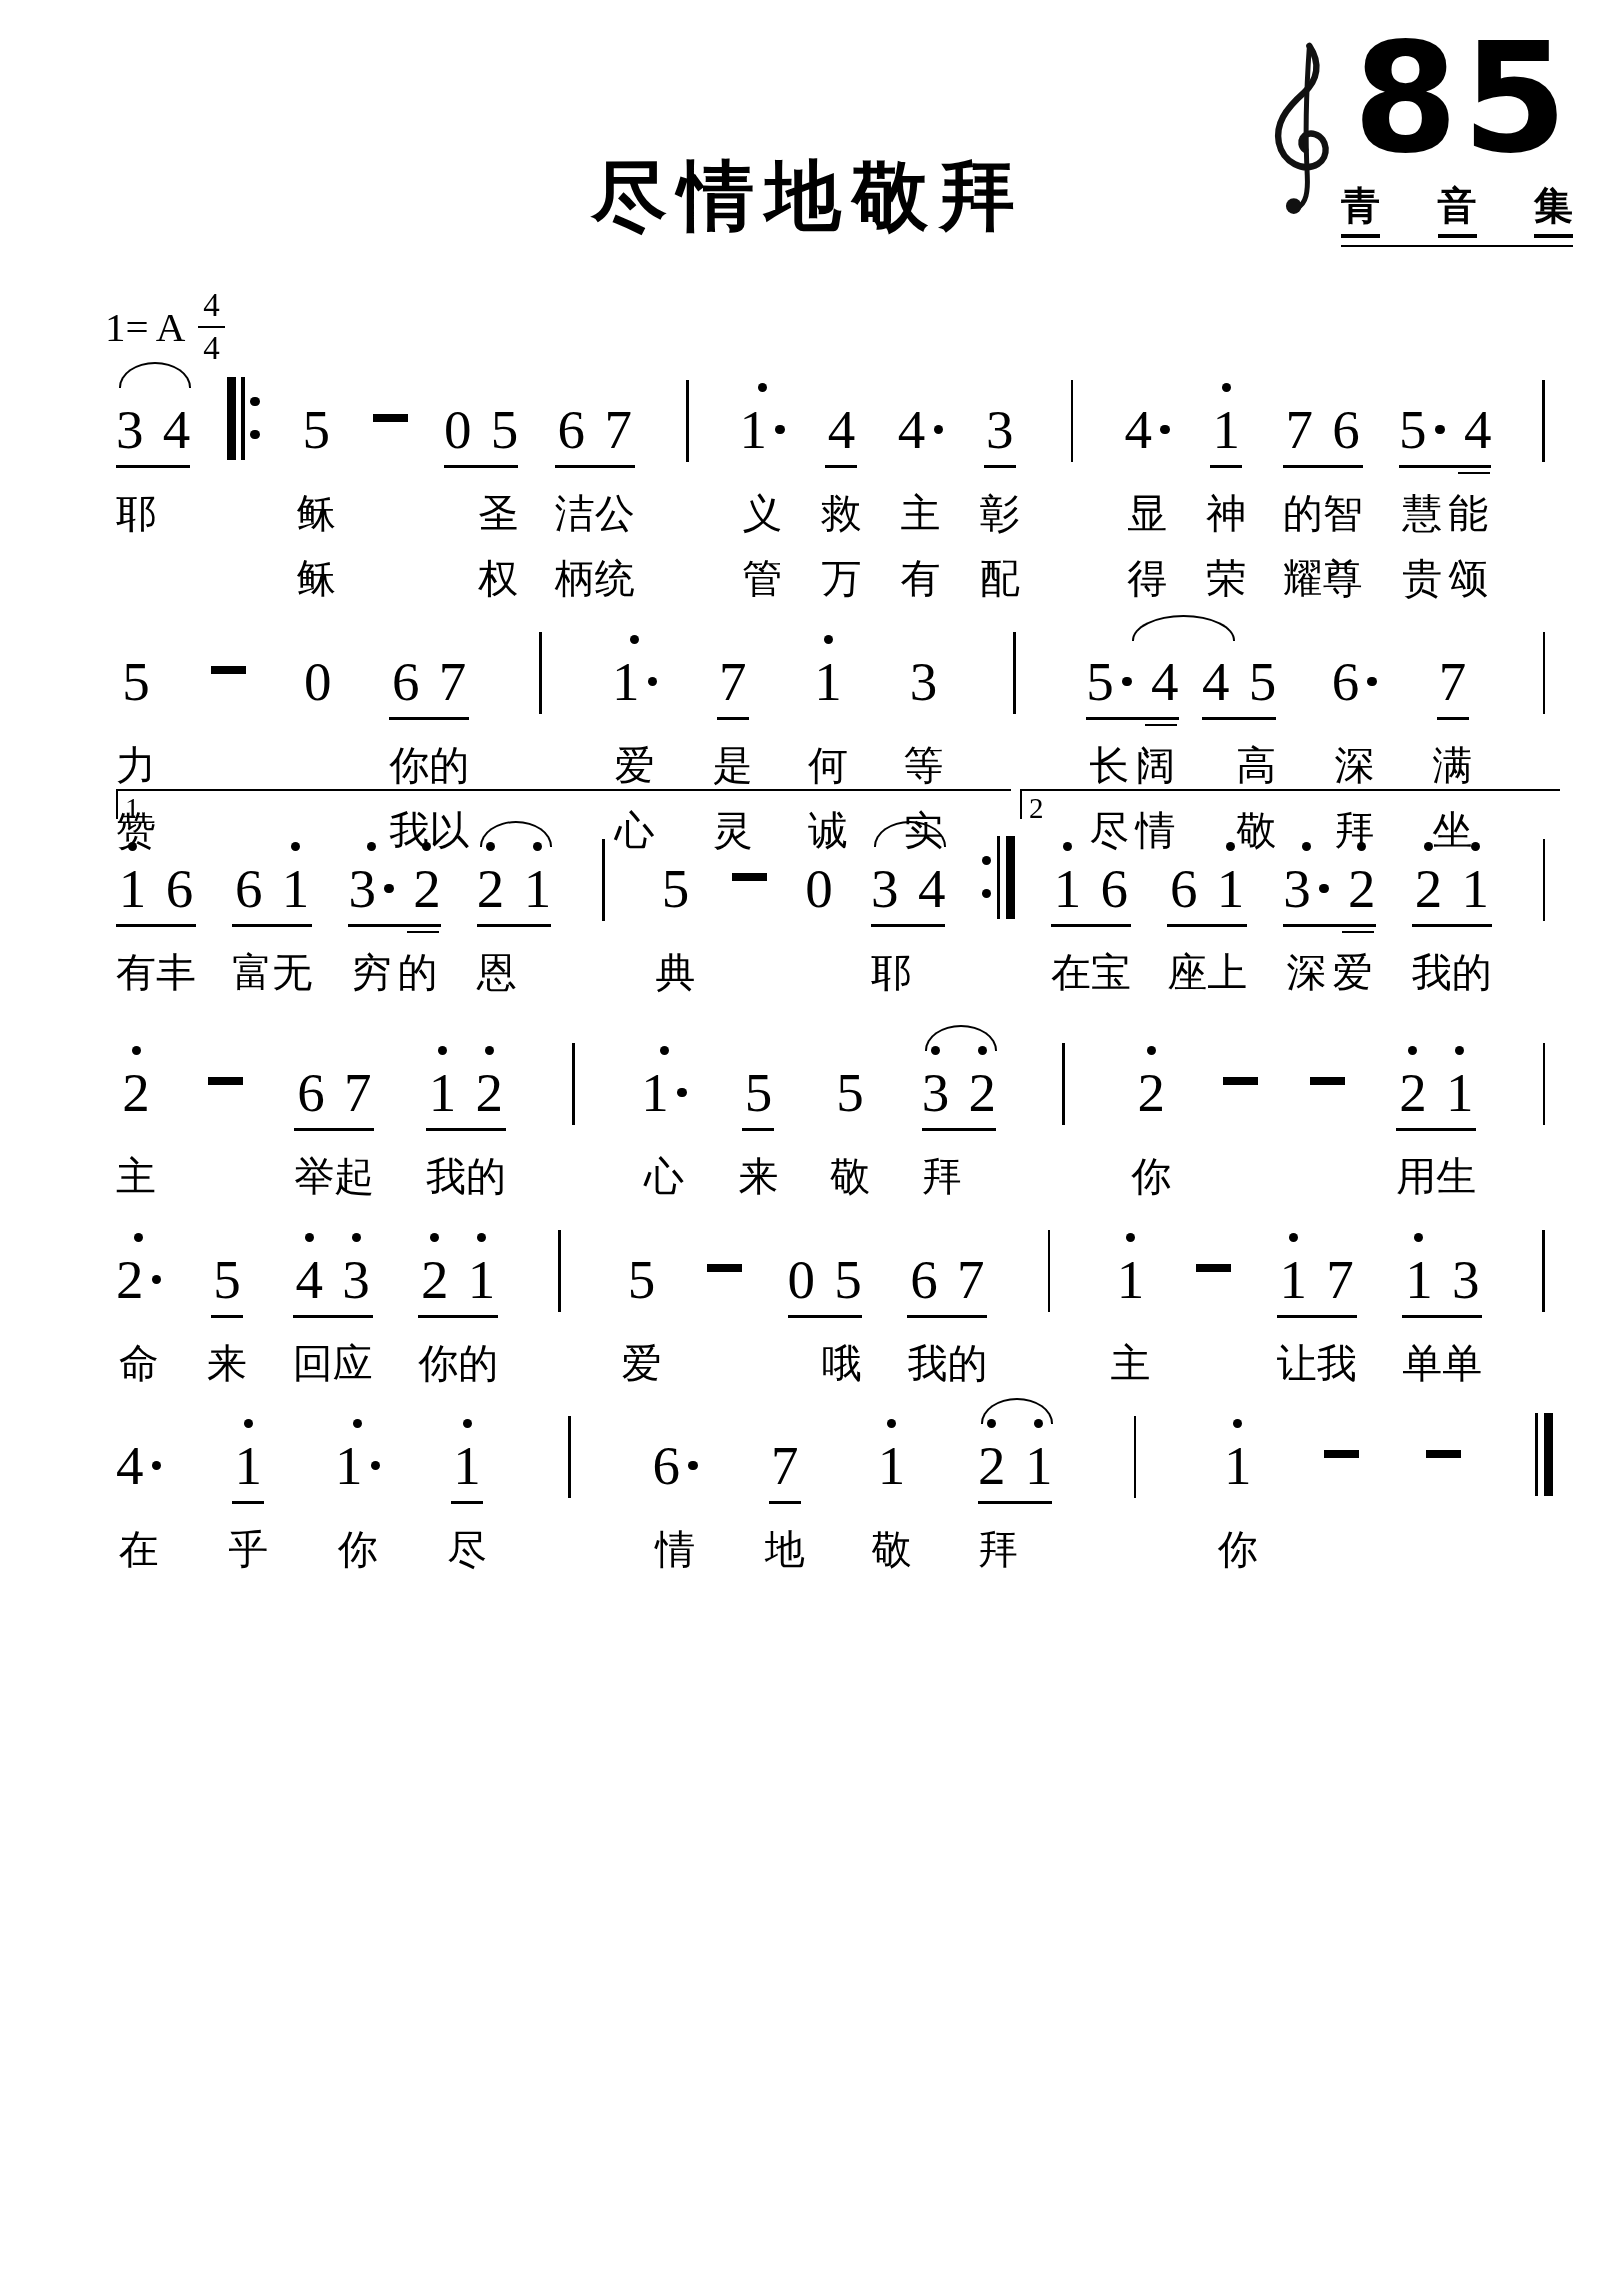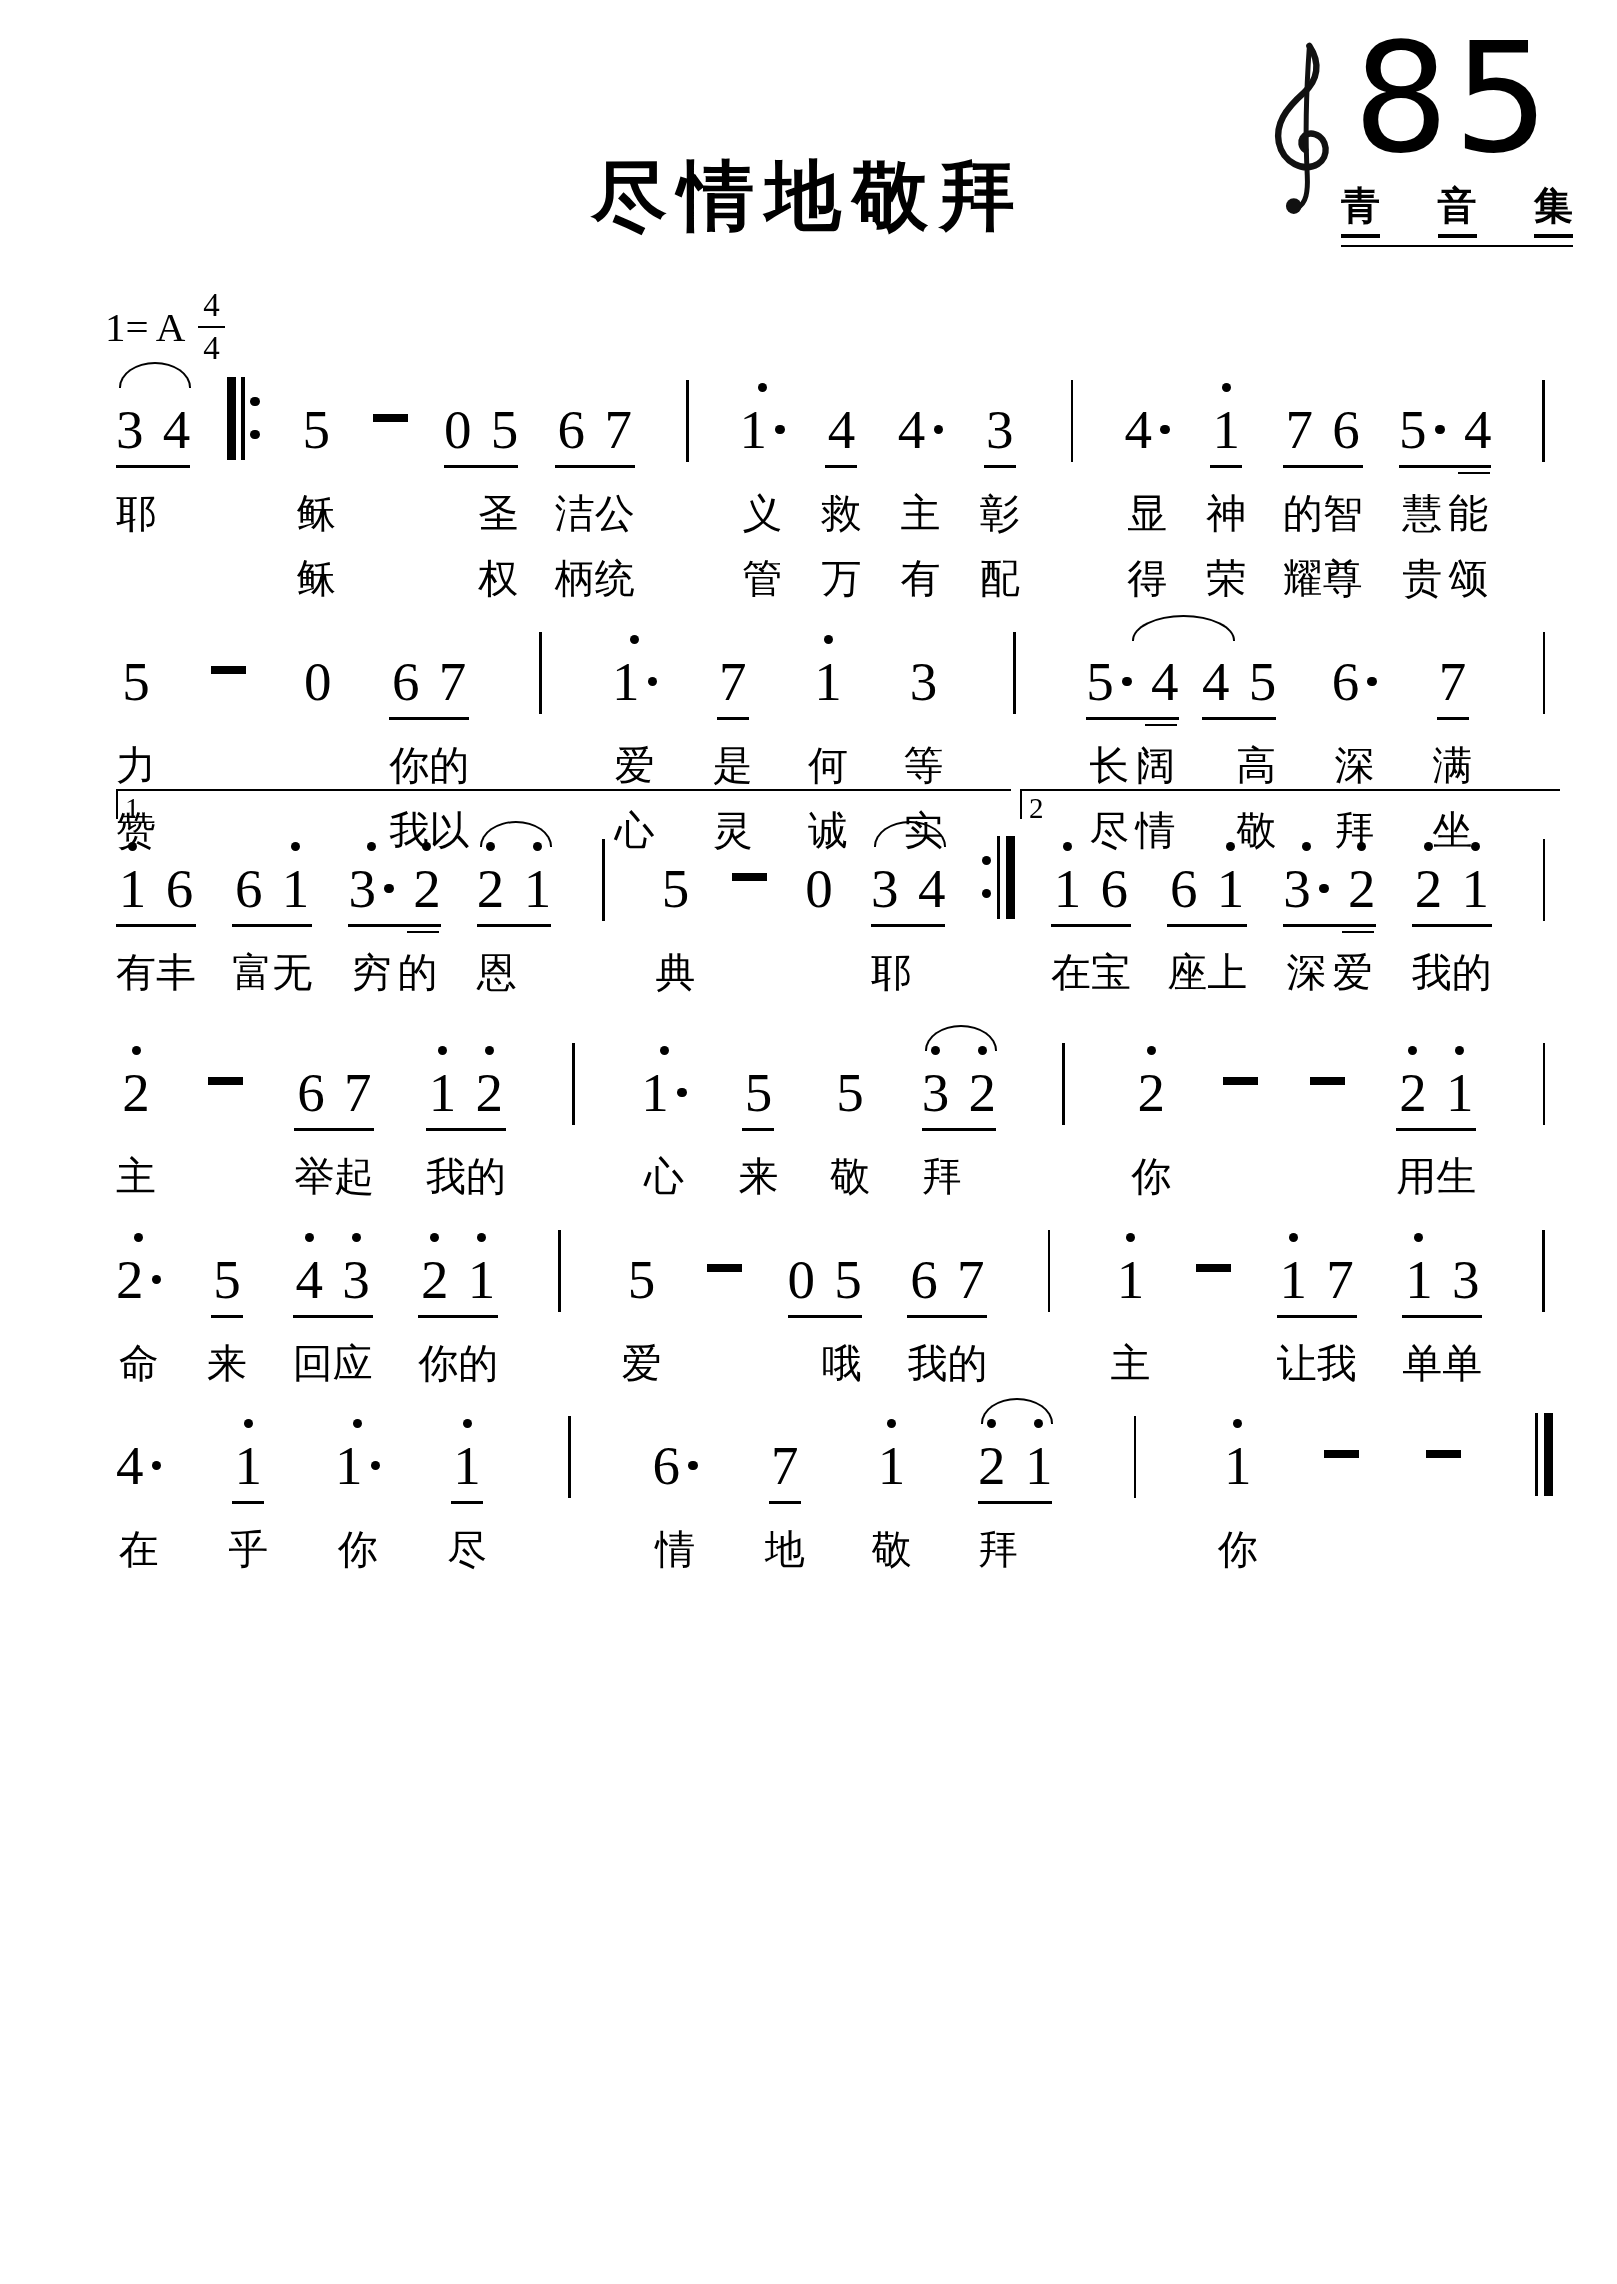--- a/index.html
+++ b/index.html
@@ -6,21 +6,21 @@
   .page{position:relative;width:1617px;height:2224px;background:#ffffff;overflow:hidden;
         font-family:"Liberation Serif","DejaVu Serif",serif;color:#000;}
 
   
   .song-title{position:absolute;top:146px;left:50%;transform:translateX(-50%);
       font-family:"Liberation Sans","DejaVu Sans",sans-serif;
       font-size:76px;font-weight:900;letter-spacing:11px;white-space:nowrap;}
   .logo{position:absolute;top:28px;left:1244px;width:345px;height:200px;}
   .clef{position:absolute;left:7px;top:8.3px;width:104px;height:185px;}
   .logo-number{position:absolute;left:109px;top:-12.4px;font-family:"DejaVu Sans","Liberation Sans",sans-serif;
-      font-size:151px;font-weight:400;letter-spacing:4.1px;line-height:1.1;text-align:center;}
+      font-size:151px;font-weight:700;letter-spacing:4.1px;line-height:1.1;text-align:center;}
   .logo-series{position:absolute;left:97px;top:151px;width:232px;display:flex;justify-content:space-between;
       font-family:"Liberation Sans","DejaVu Sans",sans-serif;font-size:39px;font-weight:700;
       border-bottom:2.8px solid #000;padding-bottom:7px;}
   .logo-series span{border-bottom:4.1px solid #000;padding-bottom:1.4px;}
 
   .keysig{position:absolute;top:289px;left:105px;display:flex;align-items:center;font-size:41px;}
   .keysig .tonic{margin:0 12.4px 0 7px;}
   .meter{display:inline-flex;flex-direction:column;align-items:center;font-size:33px;line-height:1;}
   .meter .mnum{border-bottom:2.1px solid #000;padding:0 5.5px 4.1px;}
   .meter .mden{padding-top:4.1px;}

